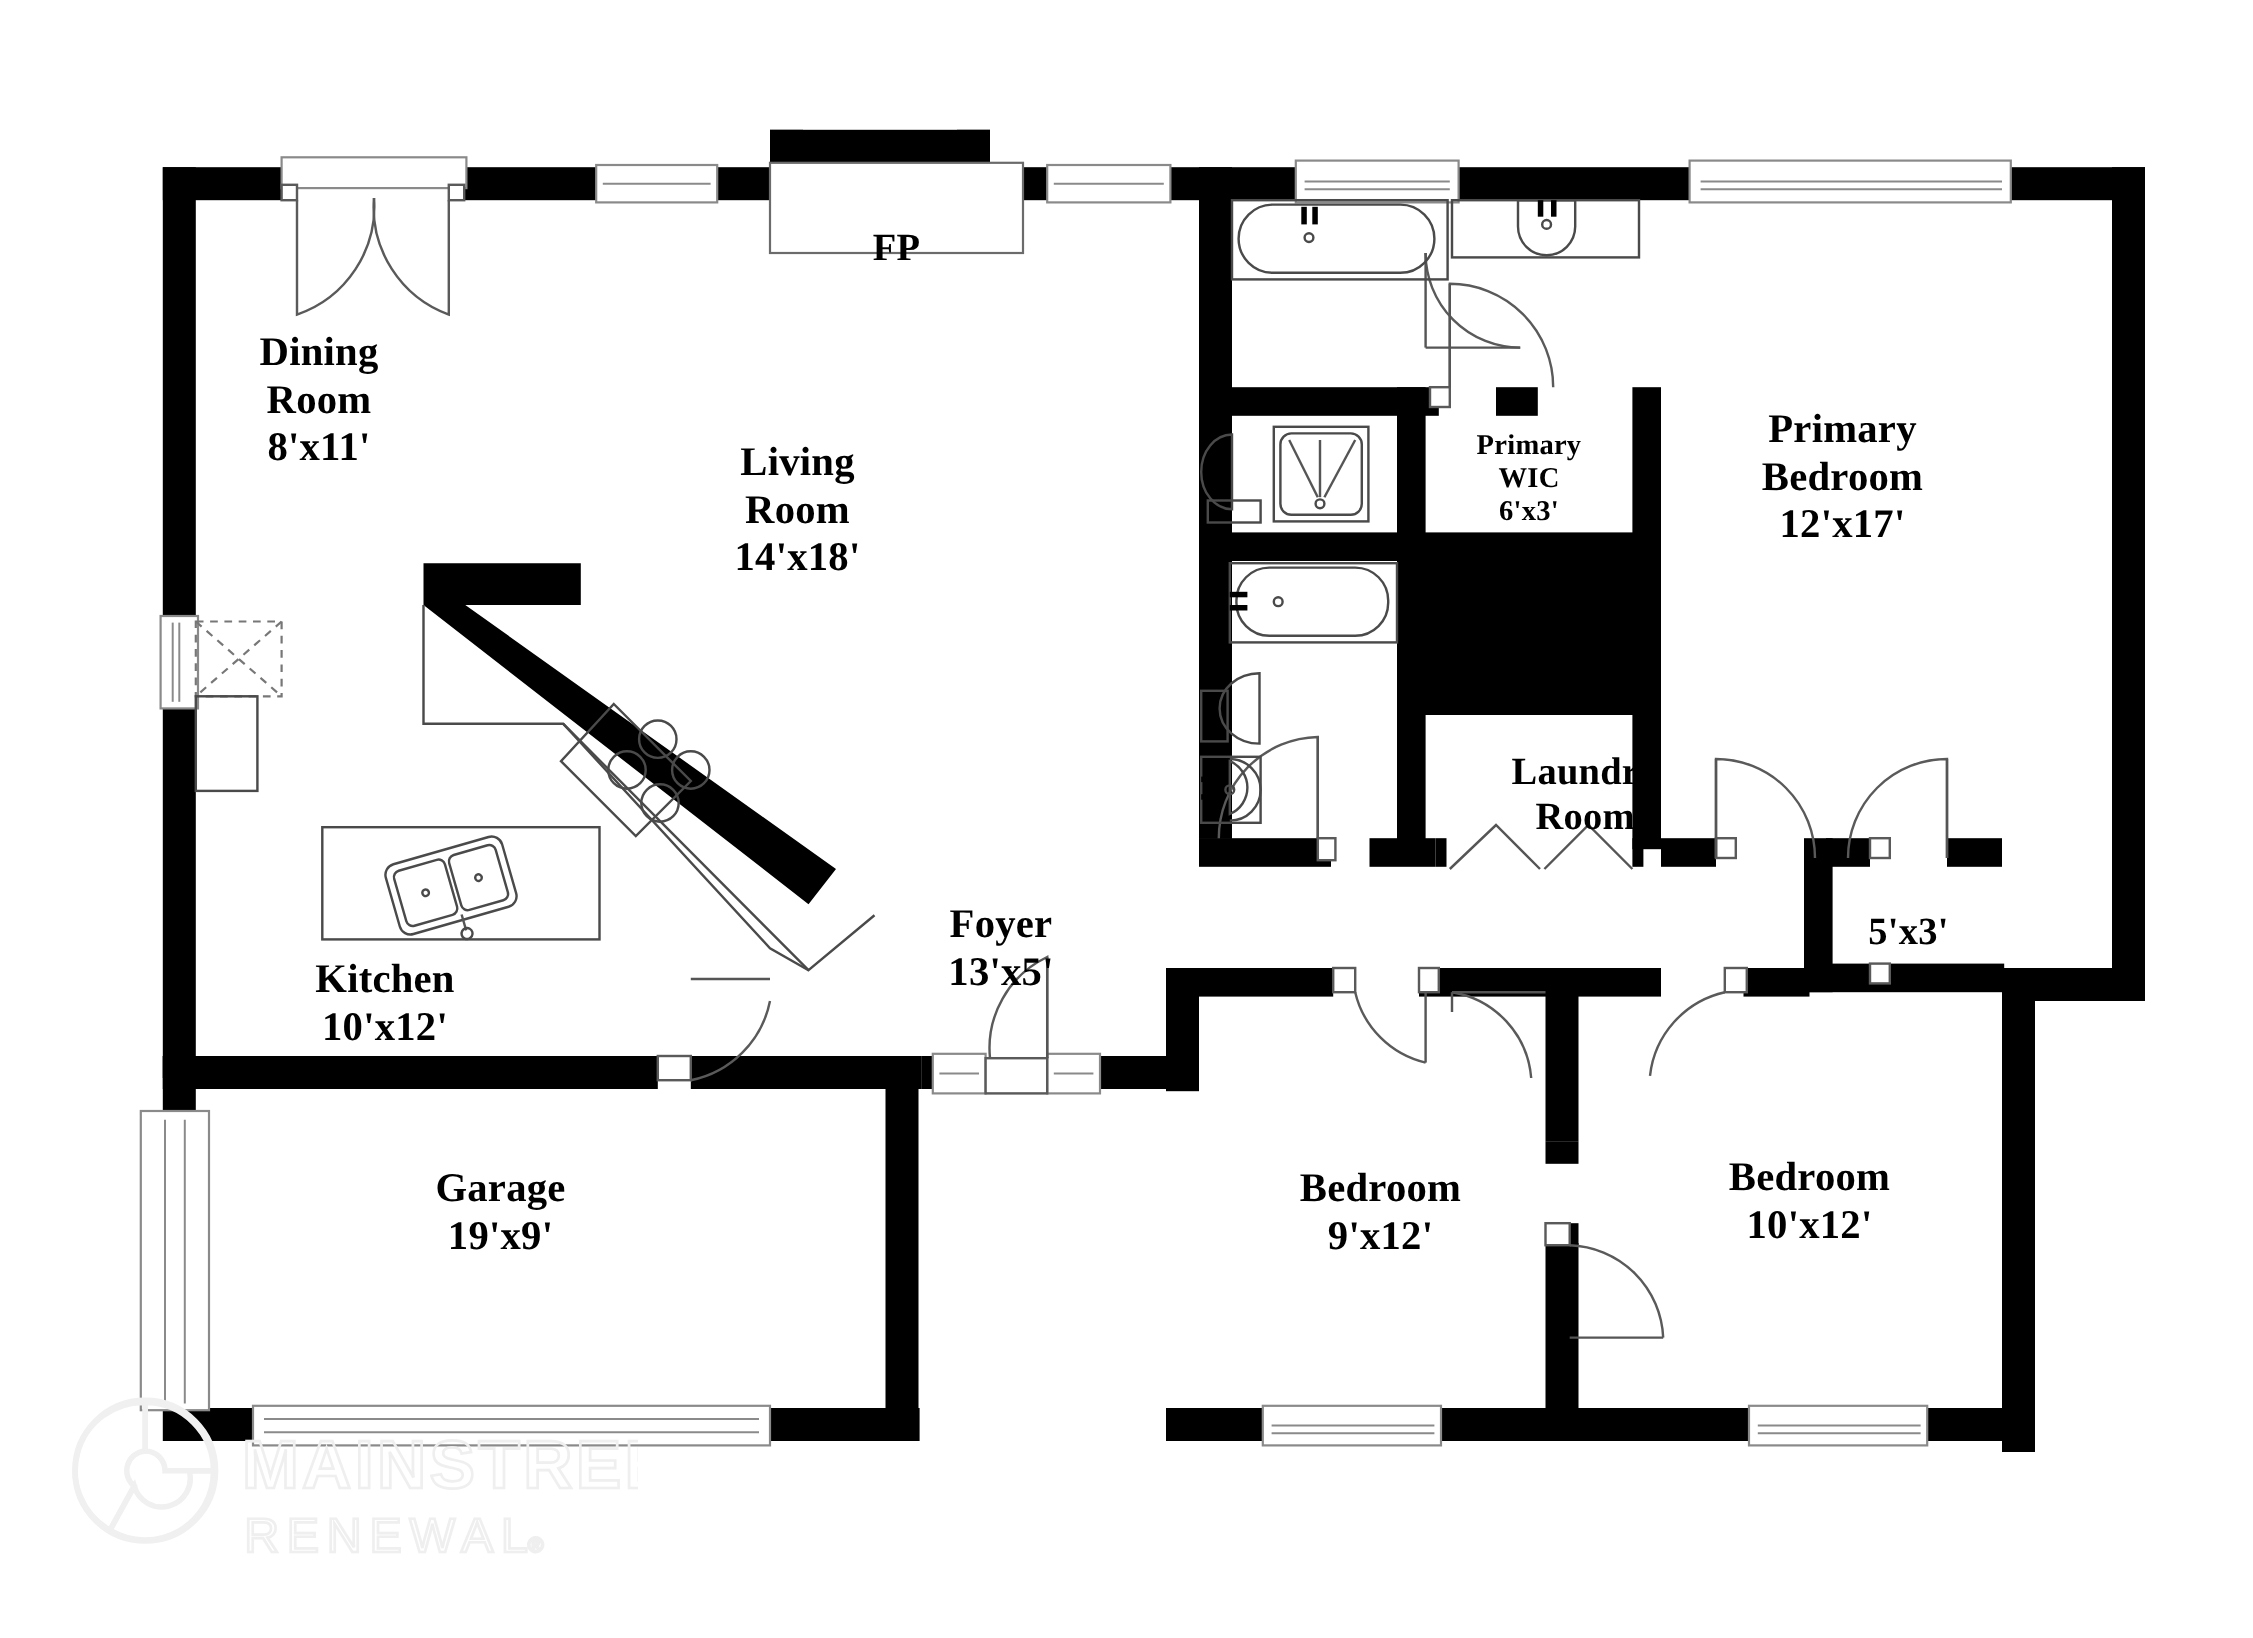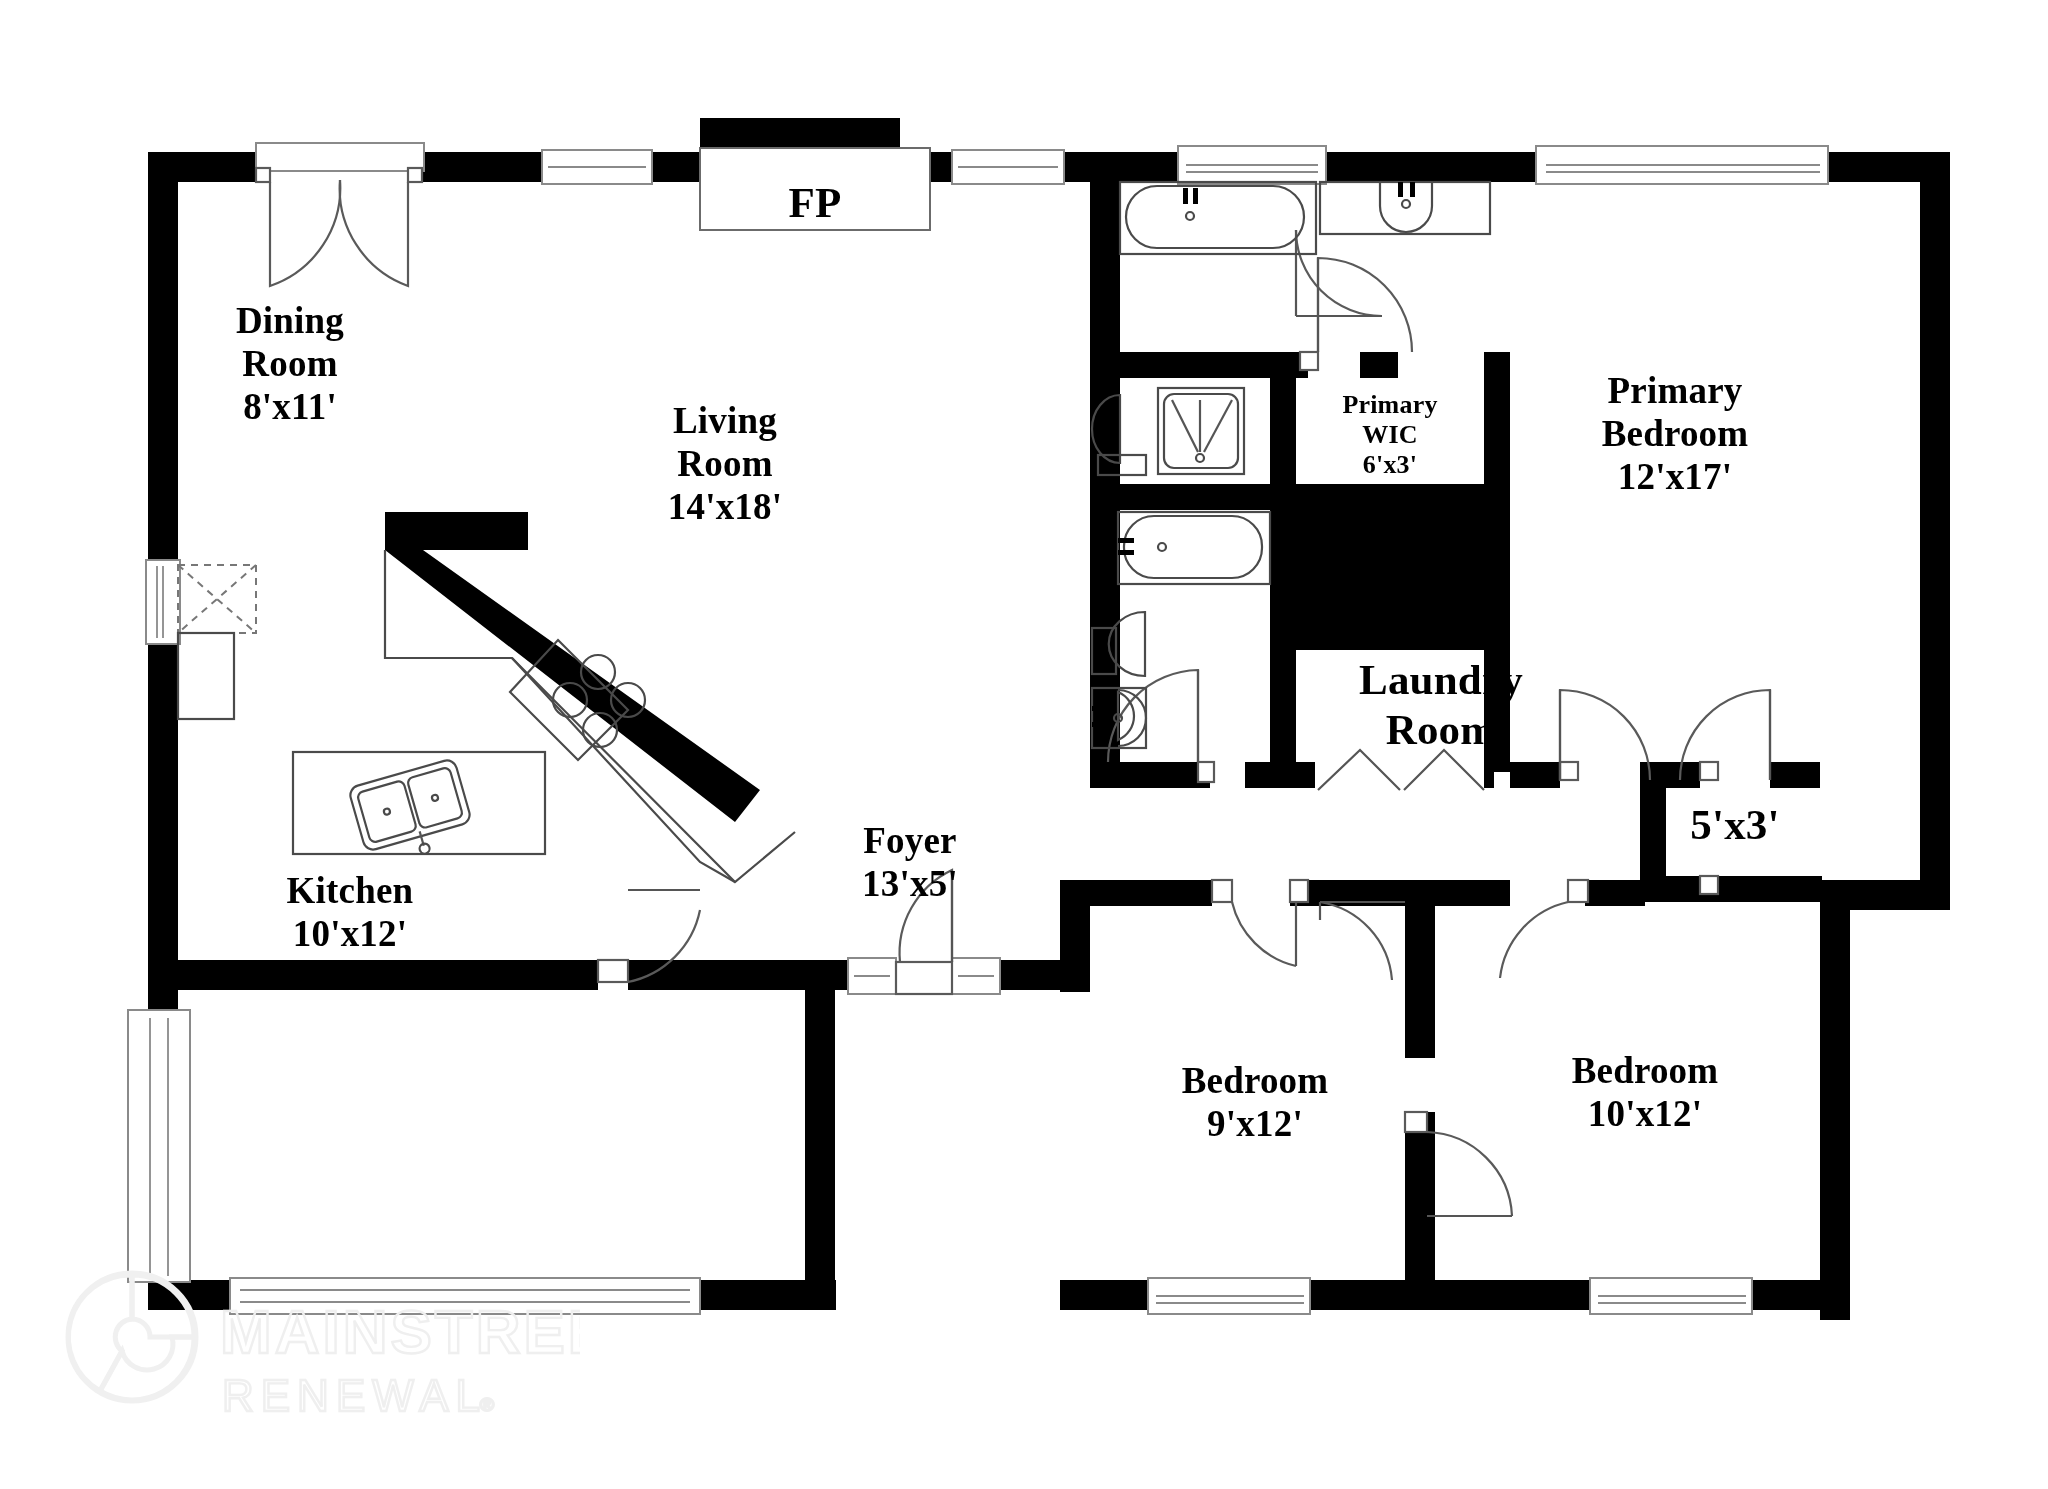--- a/index.html
+++ b/index.html
@@ -40,21 +40,21 @@
     text-align: center;
     font-family: "Liberation Serif", "DejaVu Serif", serif;
     font-weight: bold;
     color: #000000;
     line-height: 1.16;
     white-space: pre-line;
     letter-spacing: 0.2px;
     pointer-events: none;
   }
   .lbl-lg { font-size: 37px; }
-  .lbl-md { font-size: 43px; }
+  .lbl-md { font-size: 35px; margin-top: 27px; }
   .lbl-xs { font-size: 26px; }
 
   
   #watermark {
     position: absolute;
     left: 60px;
     top: 1245px;
     width: 520px;
     height: 190px;
     pointer-events: none;
@@ -348,20 +348,22 @@
   <div class="room-label lbl-lg" style="left:610px; top:400px; width:230px;">Living
 Room
 14'x18'</div>
 
   <div class="room-label lbl-lg" style="left:220px; top:870px; width:260px;">Kitchen
 10'x12'</div>
 
   <div class="room-label lbl-lg" style="left:810px; top:820px; width:200px;">Foyer
 13'x5'</div>
 
+  <div class="room-label lbl-lg" style="left:330px; top:1060px; width:250px;">Garage
+19'x9'</div>
 
   <div class="room-label lbl-lg" style="left:1530px; top:370px; width:290px;">Primary
 Bedroom
 12'x17'</div>
 
   <div class="room-label lbl-xs" style="left:1290px; top:390px; width:200px;">Primary
 WIC
 6'x3'</div>
 
   <div class="room-label lbl-md" style="left:1316px; top:655px; width:250px;">Laundry

